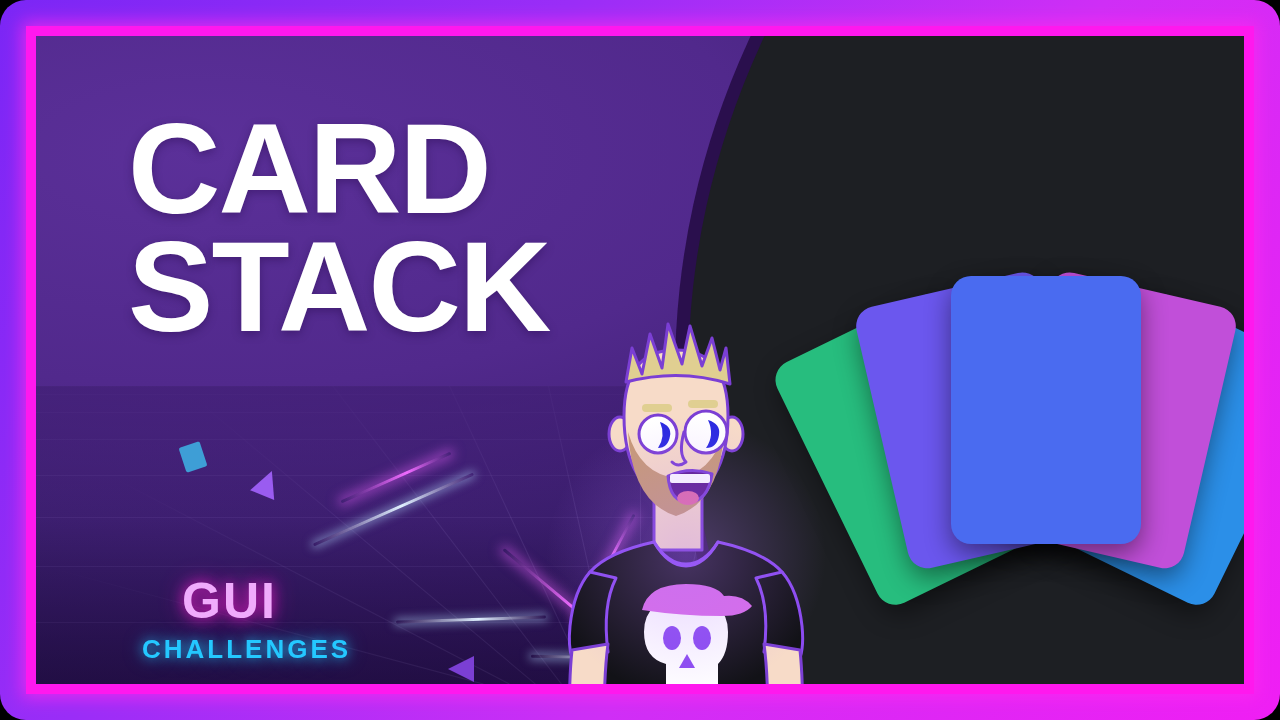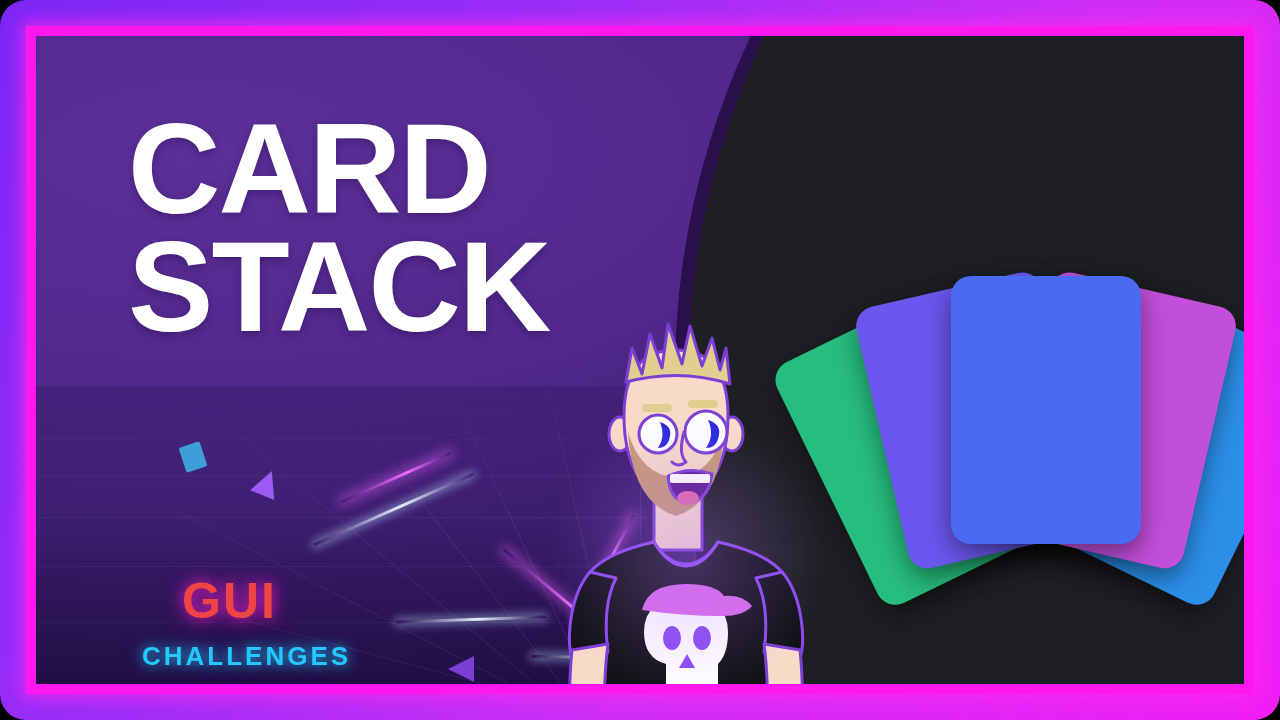--- a/index.html
+++ b/index.html
@@ -82,28 +82,28 @@
     color:#fff;font-weight:700;
     font-size:128px;line-height:.92;letter-spacing:-2px;
     text-shadow:0 3px 10px rgba(30,0,60,.35);
     font-family:"Liberation Sans",sans-serif;
     white-space:pre;
   }
 
   
   .logo{position:absolute;left:146px;top:540px;}
   .logo .gui{
-    font-size:50px;font-weight:700;letter-spacing:2px;color:#ef4444;
+    font-size:50px;font-weight:700;letter-spacing:2px;color:#f0abfc;
     line-height:1;
     text-shadow:0 0 14px rgba(255,30,210,.8),0 0 26px rgba(255,30,210,.45);
     font-family:"Liberation Sans",sans-serif;
   }
   .logo .chal{
     font-size:26px;font-weight:700;letter-spacing:3px;color:#24c8ff;
-    margin-left:-40px;margin-top:17px;line-height:1;
+    margin-left:-40px;margin-top:10px;line-height:1;
     text-shadow:0 0 12px rgba(35,200,255,.85),0 0 22px rgba(35,200,255,.4);
     font-family:"Liberation Sans",sans-serif;
     text-align:right;
   }
 
   
   .card-fan{position:absolute;left:760px;top:200px;width:500px;height:420px;}
   .card{
     position:absolute;left:50%;top:40px;width:190px;height:268px;
     margin-left:-95px;border-radius:20px;

